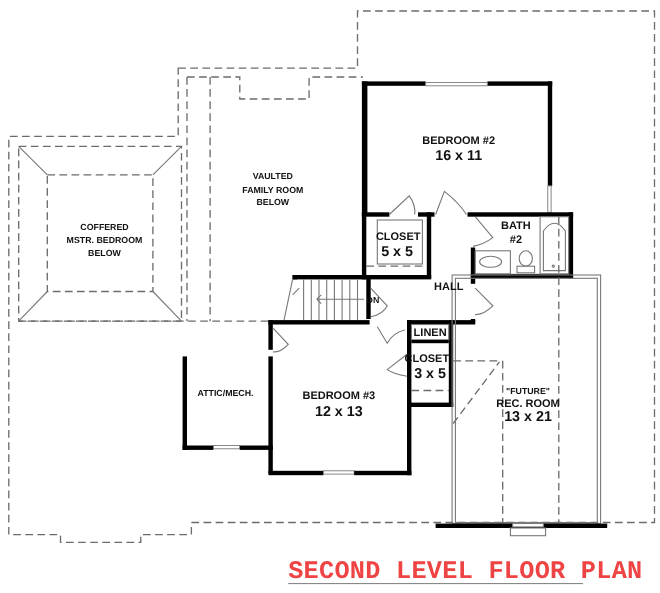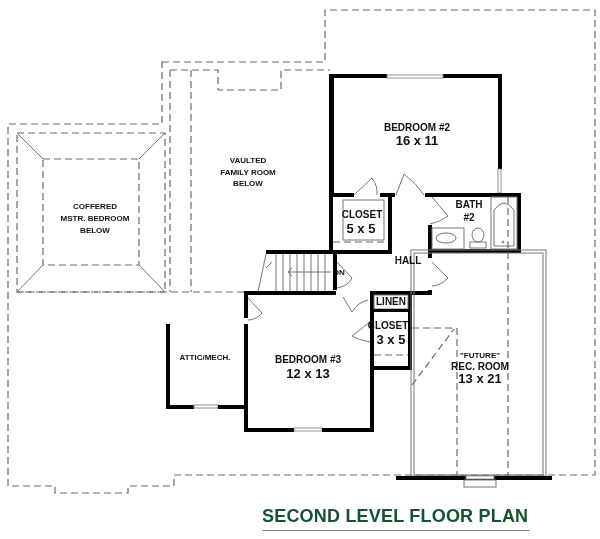--- a/index.html
+++ b/index.html
@@ -6,21 +6,21 @@
   body { width: 600px; height: 539px; overflow: hidden; position: relative; font-family: "Liberation Sans", sans-serif; }
   svg { position: absolute; left: 0; top: 0; }
   .dash { fill: none; stroke: #6b6b6b; stroke-width: 1.2; stroke-dasharray: 7 4; }
   .thin { fill: none; stroke: #777; stroke-width: 1; }
   .wall { fill: #000; }
   .win { fill: #fff; stroke: #777; stroke-width: 0.8; }
   .lbl { font-family: "Liberation Sans", sans-serif; font-weight: bold; fill: #111; text-anchor: middle; }
   .small { font-size: 8px; }
   .med { font-size: 10px; }
   .big { font-size: 13px; }
-  .title { position: absolute; left: 262px; top: 506px; font-size: 18px; font-weight: bold; color: #14532d; letter-spacing: 0.2px; font-family: Liberation Sans, sans-serif; }
+  .title { position: absolute; left: 262px; top: 506px; font-size: 23px; font-weight: bold; color: #ef4444; letter-spacing: 0.2px; font-family: Liberation Mono, monospace; }
   .title-rule { position: absolute; left: 262px; top: 530px; width: 268px; height: 1px; background: #888; }
 </style>
 </head>
 <body>
 
 <svg width="600" height="539" viewBox="0 0 600 539">
 
   <path class="dash" d="M162,62 L325,62 L325,10 L595,10 L595,475 L174,475 L174,486 L128,486 L128,493 L55,493 L55,486 L8,486 L8,124 L162,124 Z"></path>
 
   <path class="dash" d="M170,70 L218,70 L218,90 L281,90 L281,70 L330,70"></path>

